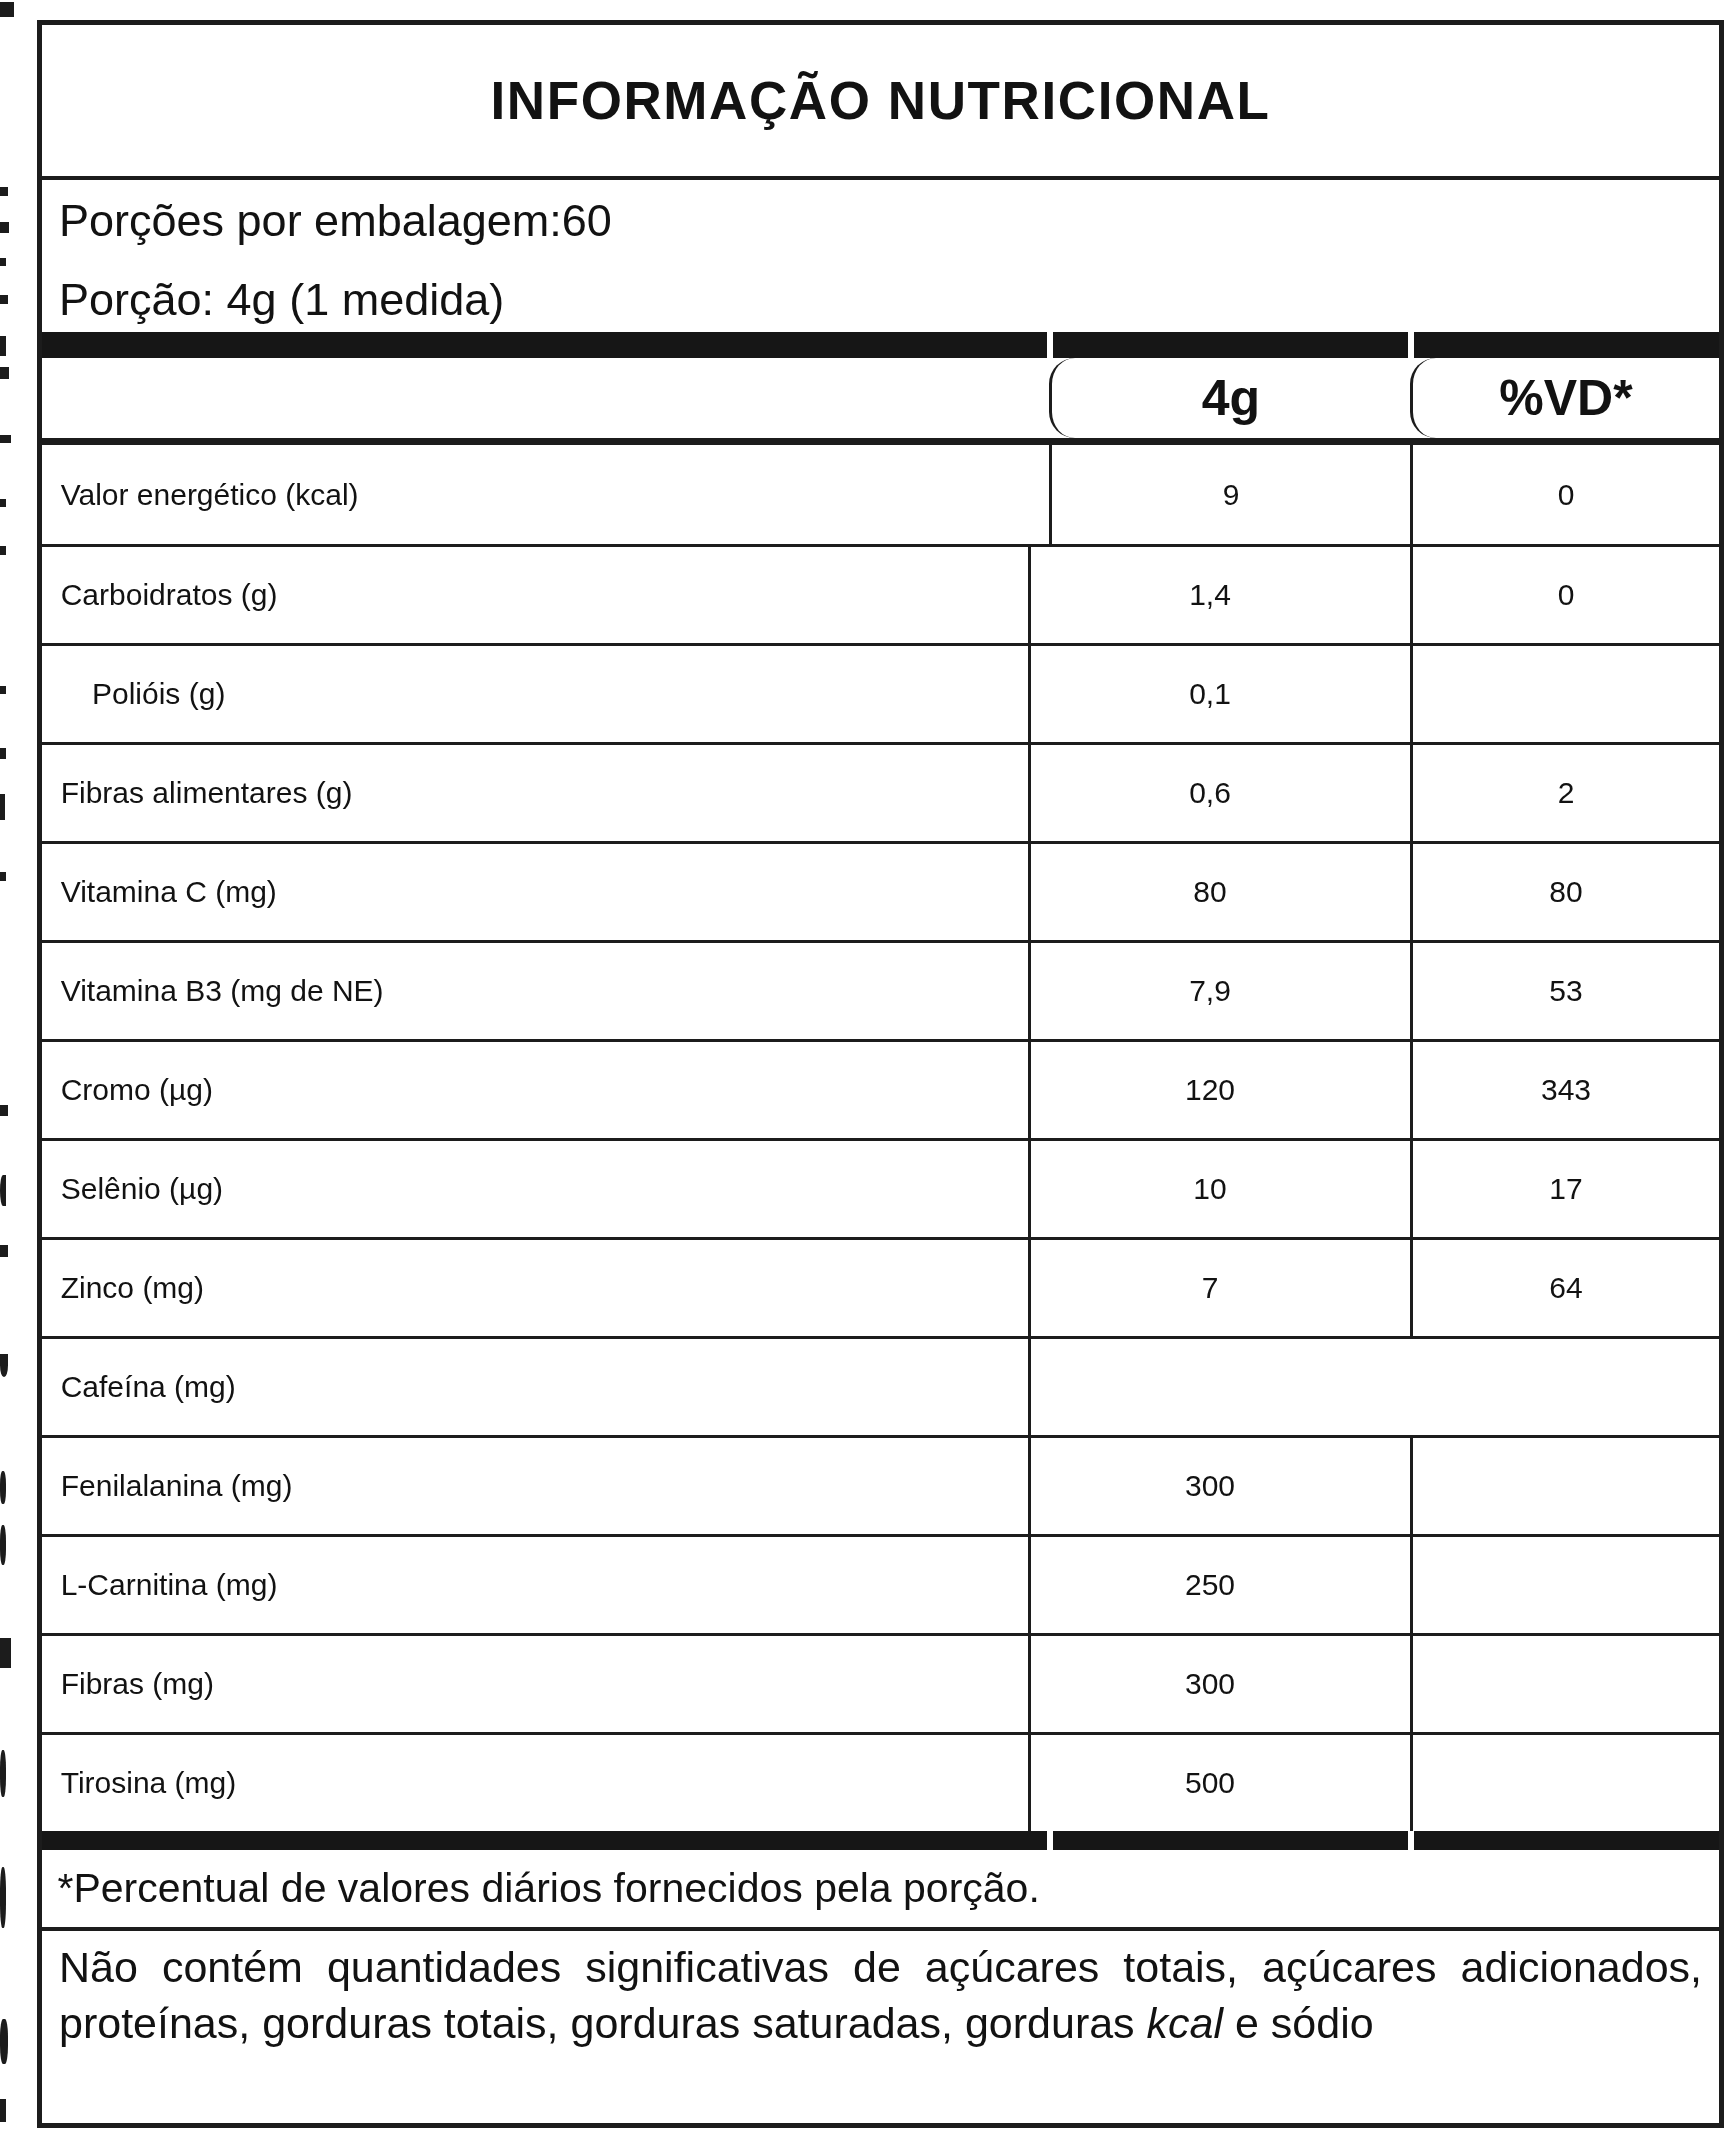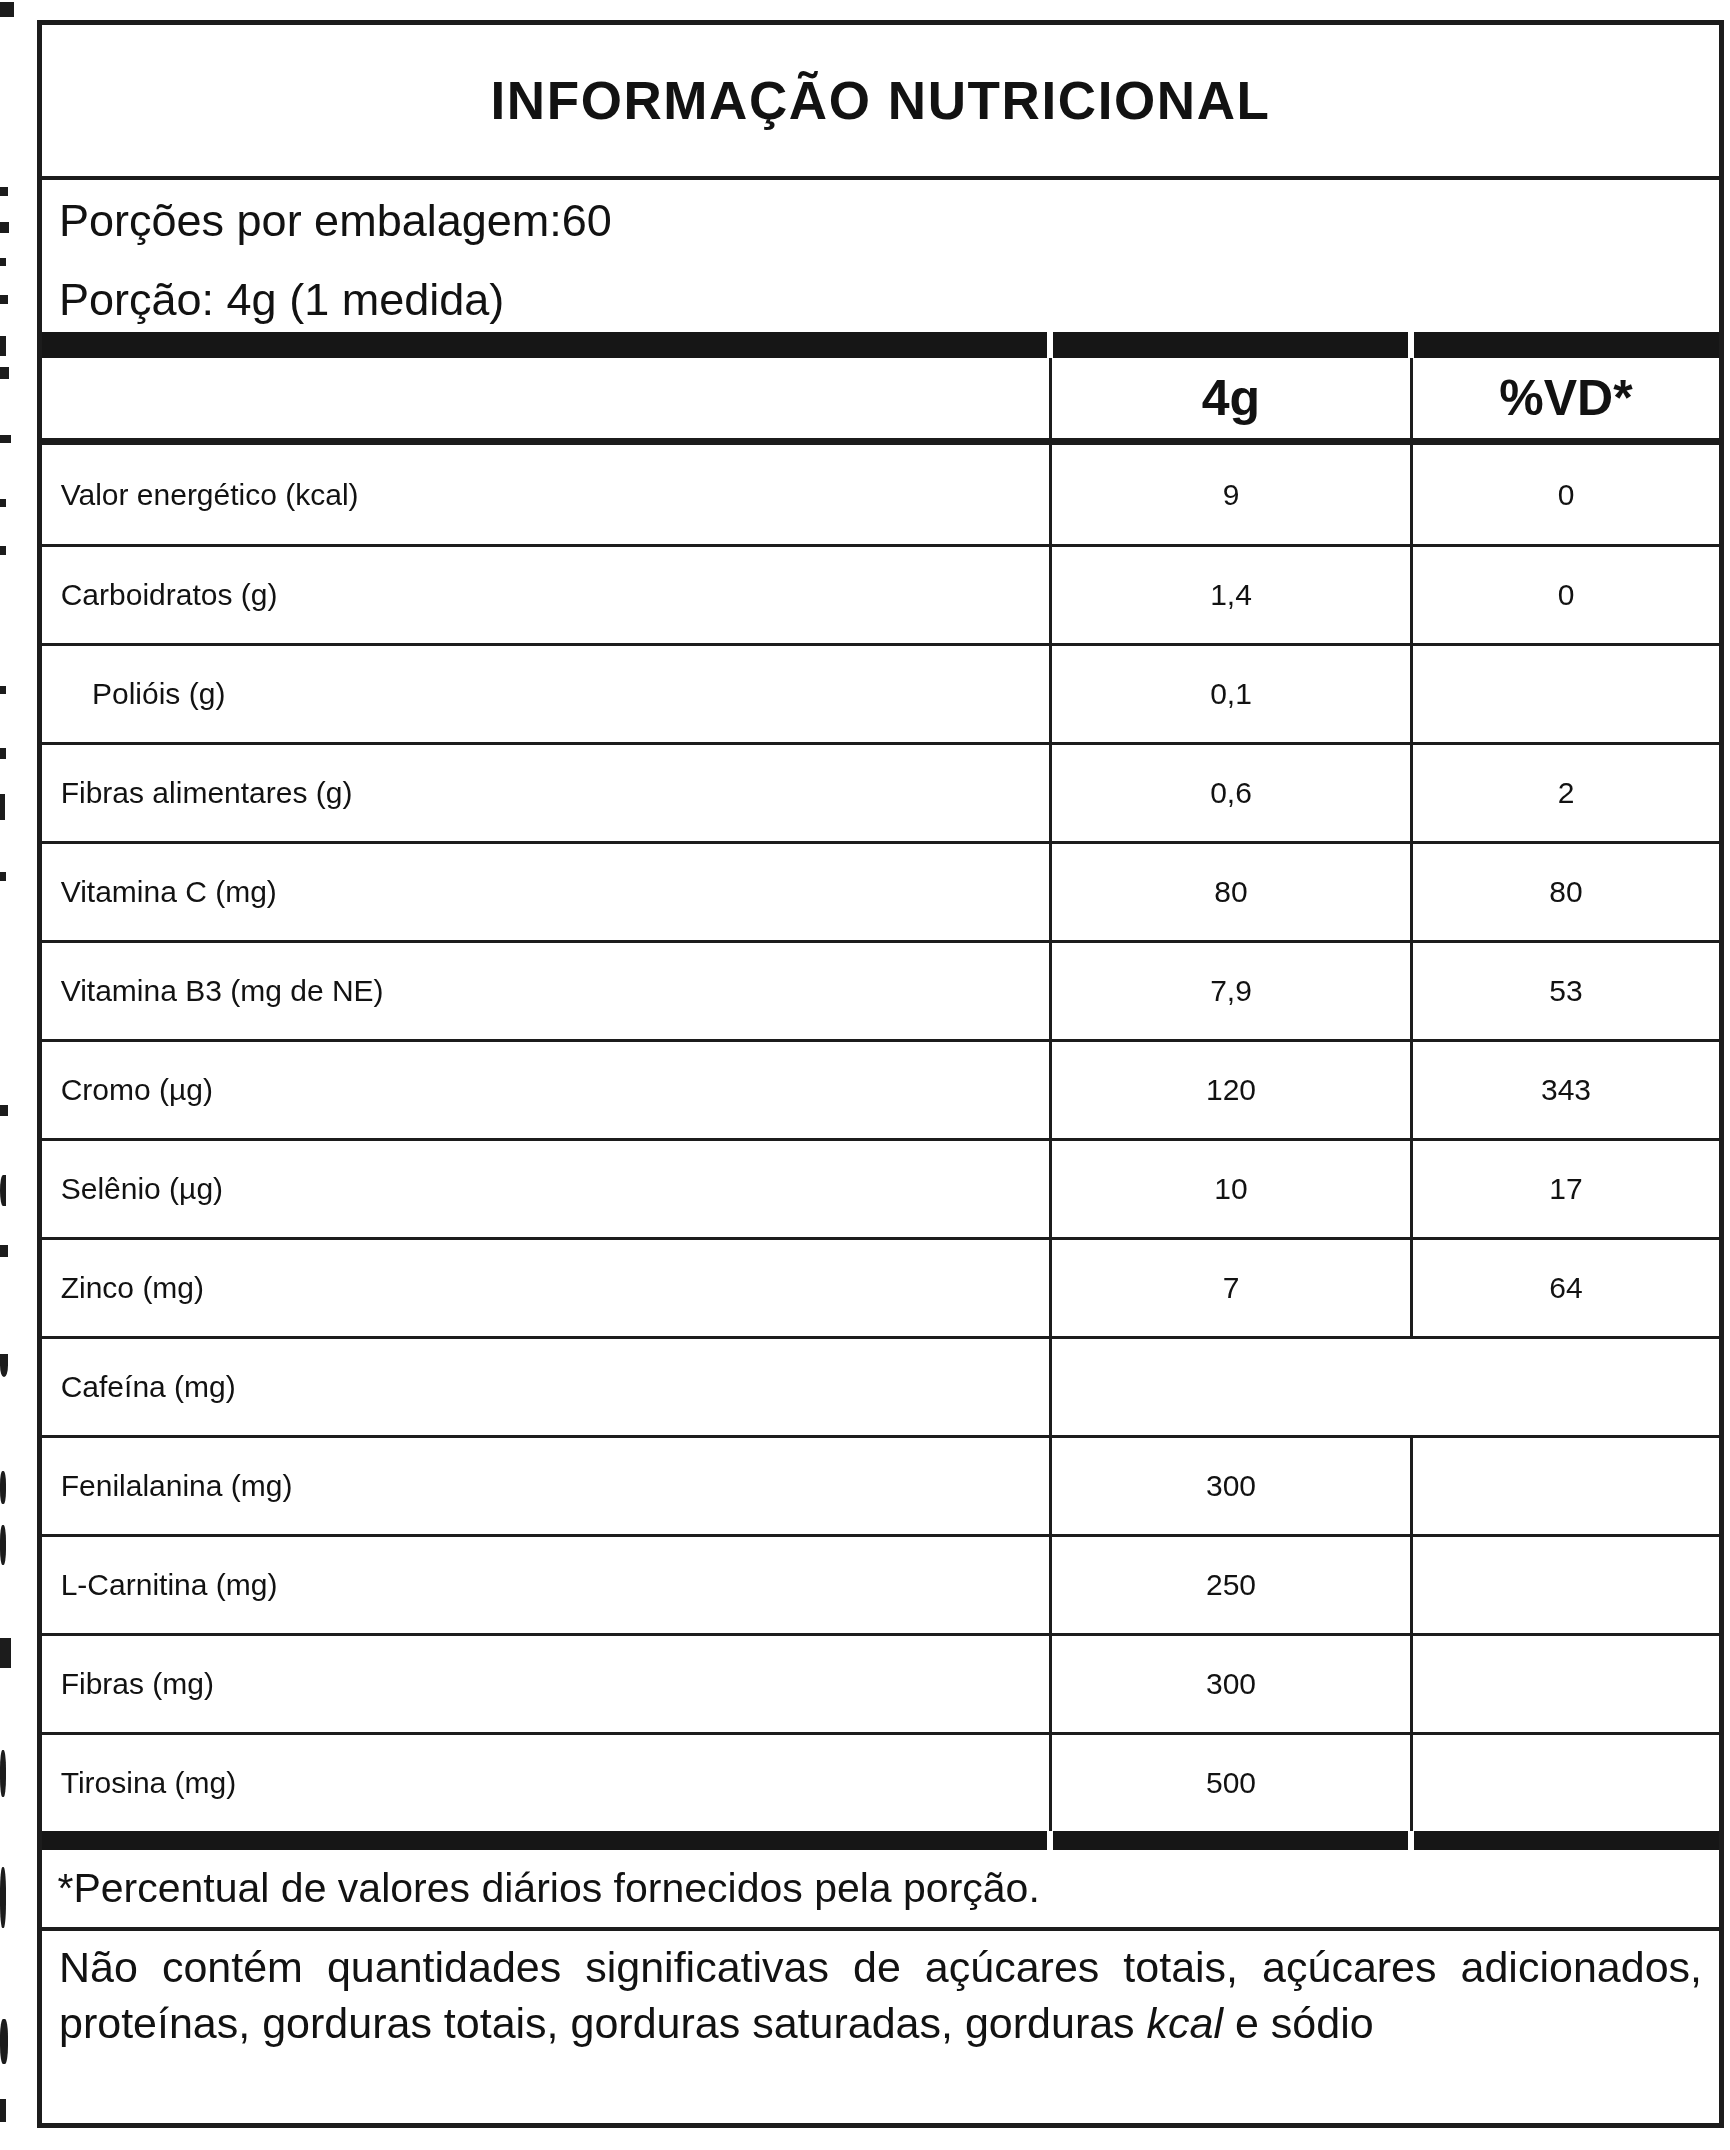--- a/index.html
+++ b/index.html
@@ -106,29 +106,30 @@
 
   .header-row {
     height: 87px;
     border-bottom: 7px solid #1c1c1c;
     box-sizing: border-box;
     flex: none;
   }
   .header-row .cell-amount, .header-row .cell-dv {
     font-size: 50px;
     font-weight: 700;
+    border-radius: 26px;
   }
 
   .rows { flex: none; }
   .data-row {
     height: 99px;
     box-sizing: border-box;
     font-size: 30px;
   }
-  .data-row + .data-row { border-top: 3.9px solid #1c1c1c; }
+  .data-row + .data-row { border-top: 3.9px solid #1c1c1c; gap: 21px; }
   .data-row.indent .cell-name { padding-left: 50px; }
 
   .footnote-row {
     height: 81px;
     box-sizing: border-box;
     border-bottom: 4.7px solid #1c1c1c;
     display: flex;
     align-items: center;
     padding: 0 12.4px 0 15.5px;
     font-size: 41px;

